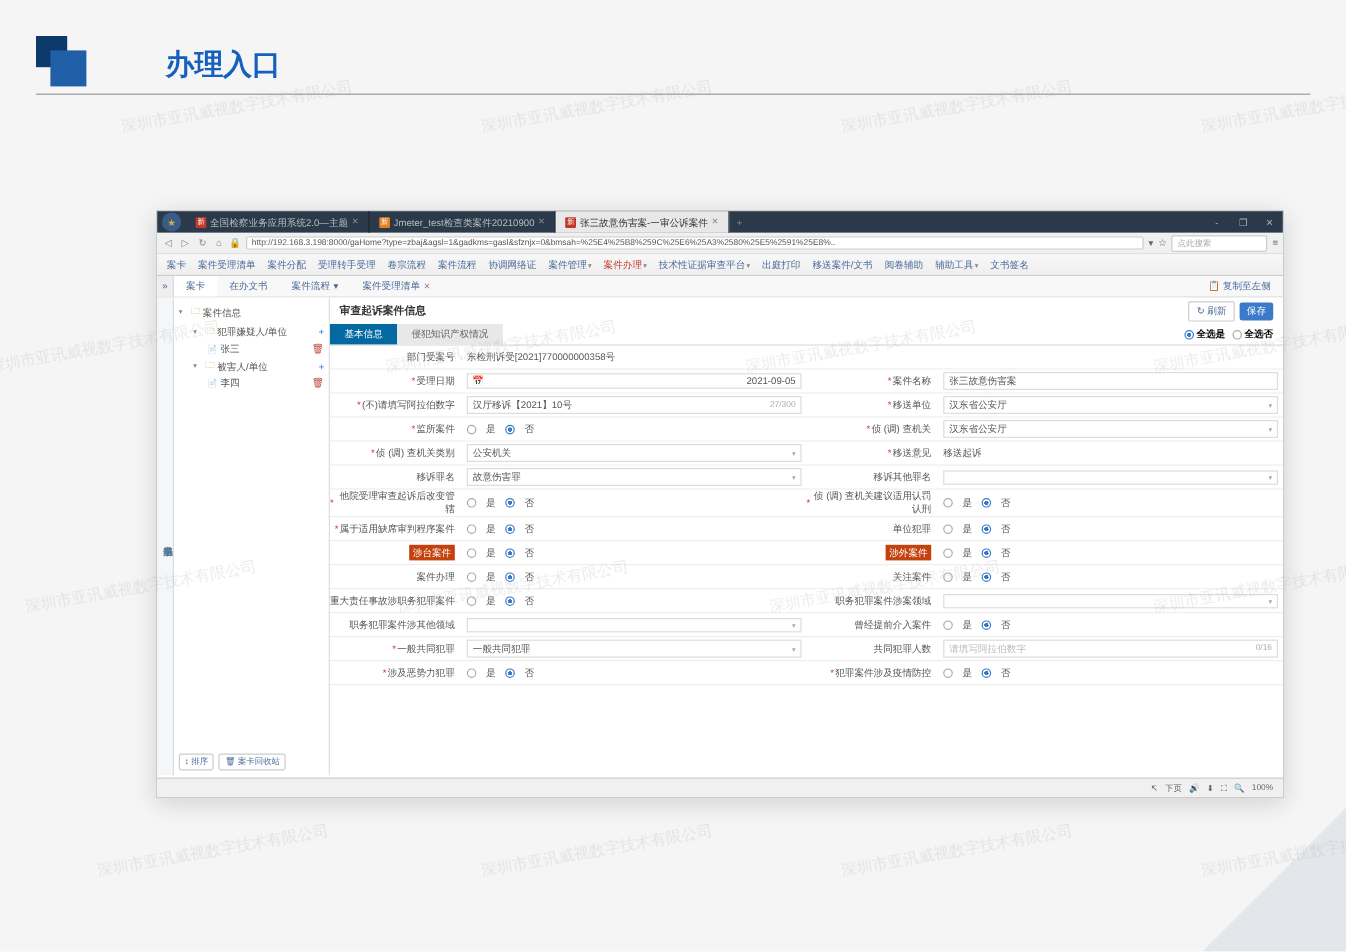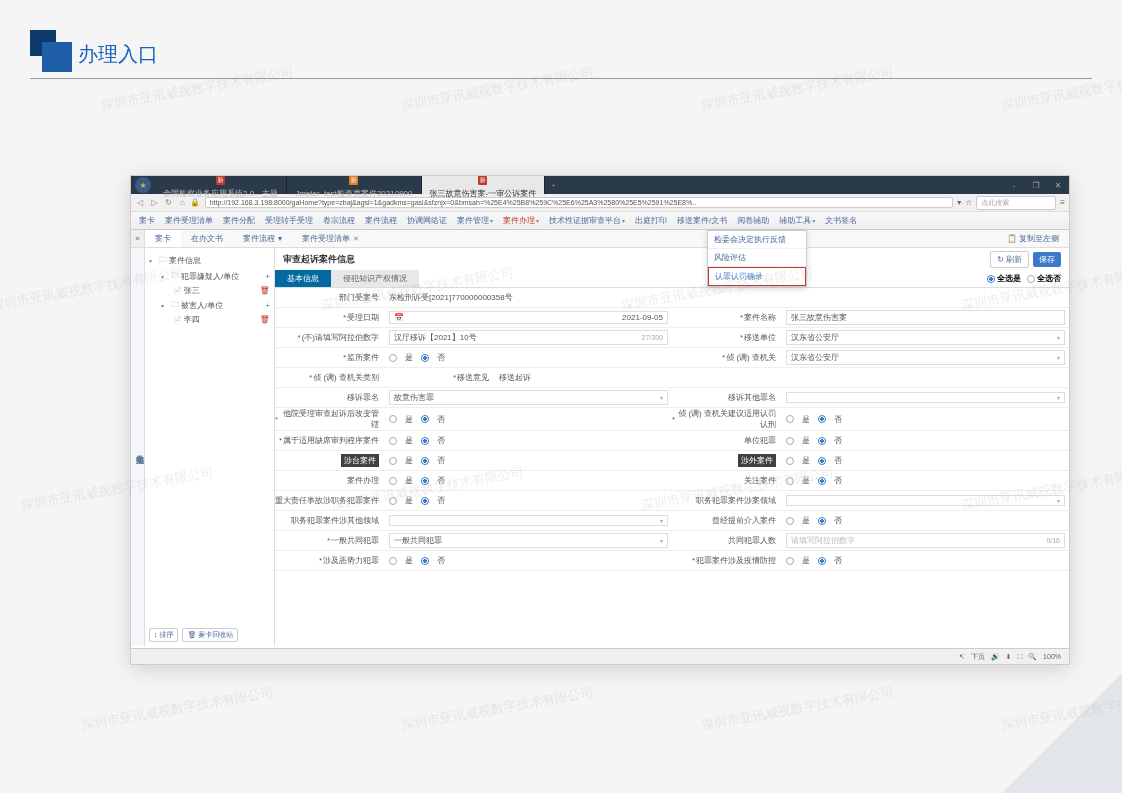--- a/index.html
+++ b/index.html
@@ -6,30 +6,30 @@
 body { background: #f5f5f5; width: 1122px; height: 793px; position: relative; overflow: hidden; }
 
 
 .watermark { position: absolute; color: rgba(180,180,180,0.25); font-size: 13px; transform: rotate(-10deg); pointer-events: none; z-index: 1000; white-space: nowrap; }
 
 
 .slide-header { position: absolute; top: 30px; left: 30px; display: flex; align-items: center; }
 .slide-icon { width: 48px; height: 48px; position: relative; }
 .slide-icon .sq1 { position: absolute; width: 26px; height: 26px; background: #0d3a6b; top: 0; left: 0; }
 .slide-icon .sq2 { position: absolute; width: 30px; height: 30px; background: #1f5fa8; top: 12px; left: 12px; }
-.slide-title { font-size: 20px; color: #1560bd; font-weight: 400; }
+.slide-title { font-size: 24px; color: #1560bd; font-weight: 700; margin-left: 60px; }
 .slide-divider { position: absolute; top: 78px; left: 30px; right: 30px; height: 1px; background: #999; }
 
 
 .browser { position: absolute; top: 175px; left: 130px; width: 940px; height: 490px; background: #fff; border: 1px solid #ccc; box-shadow: 0 4px 20px rgba(0,0,0,0.15); }
 
 
 .tab-bar { height: 18px; background: #2b3a4a; display: flex; align-items: center; font-size: 8px; color: #bbb; }
 .tab-bar .logo-circ { width: 16px; height: 16px; border-radius: 50%; background: #3a5a8a; margin: 0 4px; display: flex; align-items: center; justify-content: center; color: #d4af37; font-size: 8px; }
-.tab { padding: 0 8px; display: flex; align-items: center; gap: 3px; border-right: 1px solid #1a2530; height: 100%; flex-direction: column; }
+.tab { padding: 0 8px; display: flex; align-items: center; gap: 3px; border-right: 1px solid #1a2530; height: 100%; }
 .tab.active { background: #e8e8e8; color: #333; }
 .tab .badge { width: 9px; height: 9px; background: #c0392b; color: #fff; font-size: 6px; display: flex; align-items: center; justify-content: center; border-radius: 1px; }
 .tab .badge.orange { background: #e67e22; }
 .tab .close-x { color: #888; font-size: 7px; }
 .tab-plus { padding: 0 6px; color: #888; }
 .win-controls { margin-left: auto; display: flex; gap: 0; }
 .win-controls span { width: 22px; text-align: center; color: #aaa; font-size: 8px; }
 
 
 .url-bar { height: 18px; background: #f0f0f0; display: flex; align-items: center; font-size: 8px; color: #666; border-bottom: 1px solid #ddd; padding: 0 4px; gap: 4px; }
@@ -96,21 +96,21 @@
 .form-cell.label .req { color: #c0392b; margin-right: 1px; }
 .form-cell.value { flex: 1; padding: 2px 4px; }
 .form-cell.value .input-box { border: 1px solid #ddd; padding: 1px 4px; background: #fff; width: 100%; font-size: 8px; display: flex; align-items: center; justify-content: space-between; }
 .form-cell.value .input-box .caret { color: #aaa; font-size: 6px; }
 .form-cell.value .placeholder { color: #bbb; }
 .form-cell.value .counter { color: #aaa; font-size: 7px; }
 .radio-pair { display: flex; gap: 8px; align-items: center; }
 .radio-pair .radio { width: 8px; height: 8px; border-radius: 50%; border: 1px solid #aaa; }
 .radio-pair .radio.sel-no { border-color: #3a7ac8; background: radial-gradient(#3a7ac8 40%, transparent 45%); }
 .radio-lbl { font-size: 8px; }
-.highlight-lbl { background: #404040; color: #fff; padding: 1px 3px; }
+.highlight-lbl { background: #c2410c; color: #fff; padding: 1px 3px; }
 
 
 .dropdown-menu { position: absolute; top: 54px; left: 576px; width: 100px; background: #fff; border: 1px solid #ccc; box-shadow: 0 2px 6px rgba(0,0,0,0.15); z-index: 50; font-size: 8px; }
 .dropdown-menu .dd-item { padding: 3px 6px; color: #4a6a9a; border-bottom: 1px solid #f0f0f0; }
 .dropdown-menu .dd-item.highlighted { border: 1px solid #c0392b; color: #3a7ac8; }
 
 
 .status-bar { position: absolute; bottom: 0; left: 0; right: 0; height: 16px; background: #f0f0f0; border-top: 1px solid #ccc; display: flex; align-items: center; font-size: 7px; color: #666; padding: 0 8px; }
 .status-bar .sb-right { margin-left: auto; display: flex; gap: 6px; align-items: center; }
 
@@ -209,25 +209,20 @@
     <span class="menu-item">出庭打印</span>
     <span class="menu-item">移送案件/文书</span>
     <span class="menu-item">阅卷辅助</span>
     <span class="menu-item">
         <span>辅助工具</span>
         <span class="caret">▾</span>
       </span>
     <span class="menu-item">文书签名</span>
   </div>
 
-  <div class="dropdown-menu">
-    <div class="dd-item">检委会决定执行反馈</div>
-    <div class="dd-item">风险评估</div>
-    <div class="dd-item highlighted">认罪认罚确录</div>
-  </div>
 
   <div class="sub-tabs">
     <div class="collapse-btn">»</div>
     <div class="sub-tab active">案卡</div>
     <div class="sub-tab">在办文书</div>
     <div class="sub-tab">
         <span>案件流程</span>
         <span class="caret">▾</span>
       </div>
     <div class="sub-tab">
@@ -378,20 +373,26 @@
                 <span class="caret">▾</span>
               </div>
             </div>
         </div>
 
         <div class="form-row">
           <div class="form-cell label">
               <span class="req">*</span>
               <span>侦 (调) 查机关类别</span>
             </div>
+          <div class="form-cell value">
+              <div class="input-box">
+                <span>公安机关</span>
+                <span class="caret">▾</span>
+              </div>
+            </div>
           <div class="form-cell label">
               <span class="req">*</span>
               <span>移送意见</span>
             </div>
           <div class="form-cell value">移送起诉</div>
         </div>
 
         <div class="form-row">
           <div class="form-cell label">移诉罪名</div>
           <div class="form-cell value">

